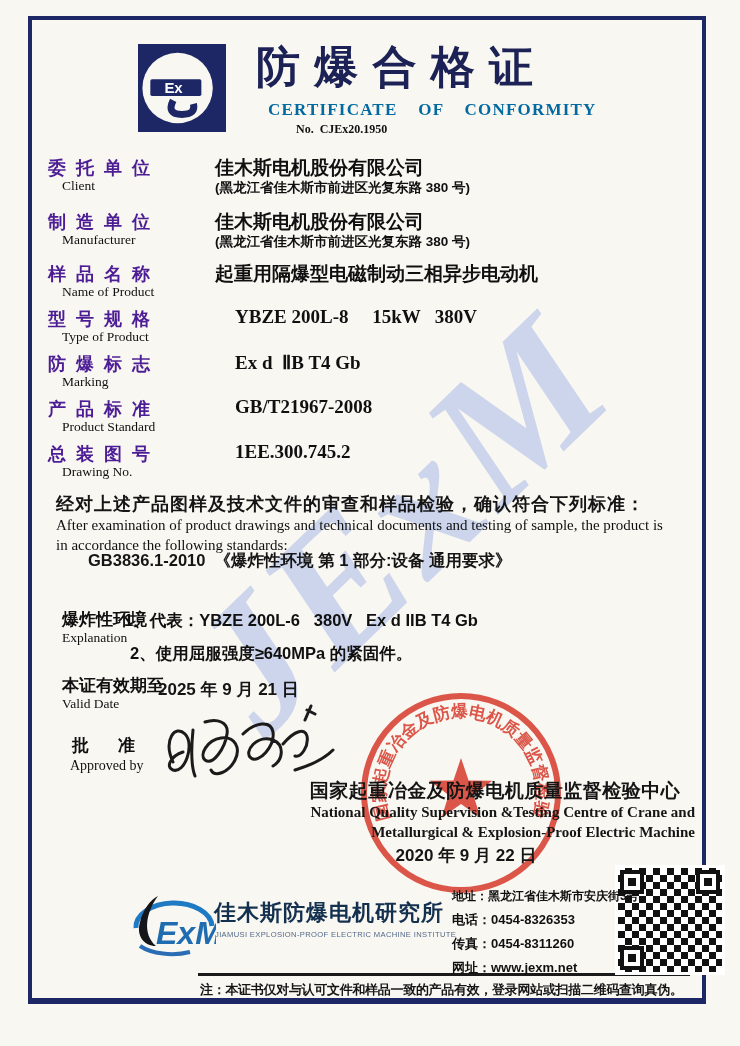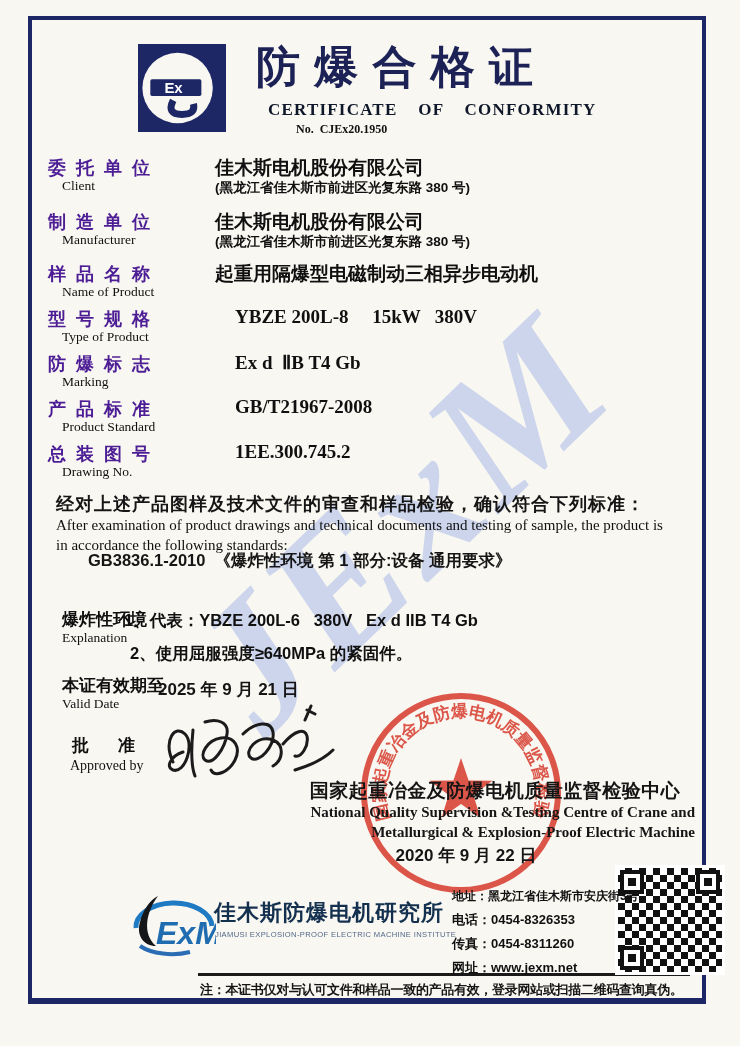--- a/index.html
+++ b/index.html
@@ -29,21 +29,21 @@
     z-index:1;user-select:none;text-align:center;line-height:1;
   }
   .abs{position:absolute;z-index:2;}
   
   .title-cn{
     left:256px;top:44px;font-size:44px;line-height:1.05;font-weight:900;
     color:#1c2256;letter-spacing:1px;white-space:pre;
   }
   .title-en{
     left:268px;top:100px;font-family:"Liberation Serif",serif;
-    font-size:17px;font-weight:bold;color:#0f172a;letter-spacing:1.2px;word-spacing:5px;white-space:pre;
+    font-size:17px;font-weight:bold;color:#0369a1;letter-spacing:1.2px;word-spacing:5px;white-space:pre;
   }
   .cert-no{
     left:296px;top:122px;font-family:"Liberation Serif",serif;
     font-size:12px;font-weight:bold;color:#111;white-space:pre;
   }
   
   .field-row{position:absolute;left:0;top:0;width:660px;z-index:2;}
   .lbl-cn{position:absolute;left:48px;top:0;font-size:18px;font-weight:bold;letter-spacing:2.5px;white-space:pre;color:#4c1d95;}
   .lbl-en{position:absolute;left:62px;top:22px;font-family:"Liberation Serif",serif;font-size:13.5px;color:#101010;white-space:pre;}
   .val{position:absolute;left:215px;top:-1px;font-size:19px;font-weight:bold;white-space:pre;color:#101010;}

